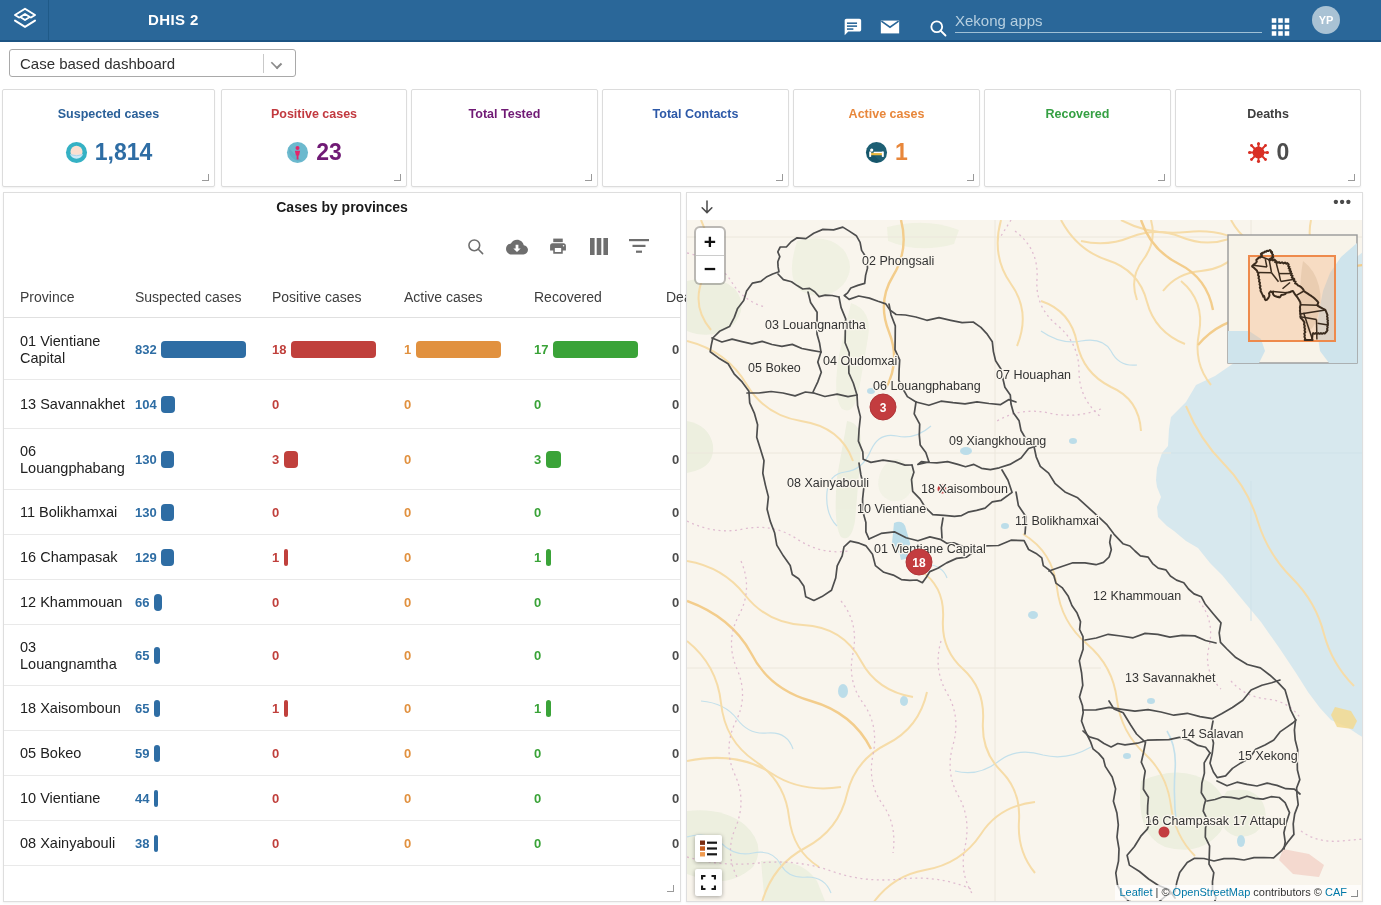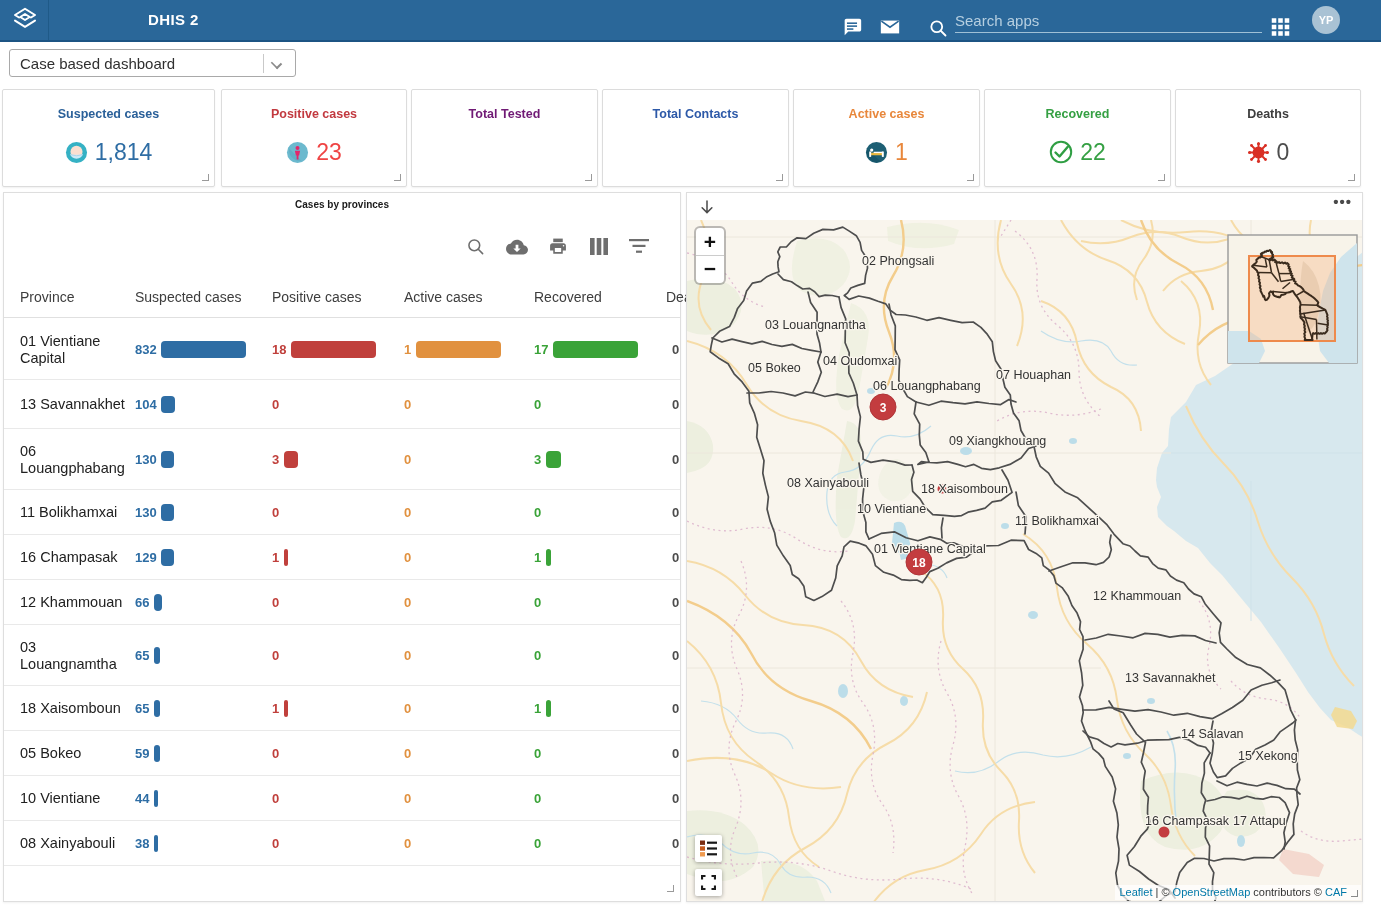--- a/index.html
+++ b/index.html
@@ -29,31 +29,31 @@
 #ddown .chev { position:absolute; right:14px; top:9px; width:9px; height:9px;
   border-right:2px solid #8a8a8a; border-bottom:2px solid #8a8a8a; transform:rotate(45deg) scale(1,.8); }
 
 
 .card { position:absolute; top:89px; height:98px; background:#fff;
   border:1px solid #dcdcdc; border-radius:2px; box-shadow:0 1px 2px rgba(0,0,0,0.06); }
 .card .t { position:absolute; width:100%; text-align:center;
   font-size:12.5px; font-weight:bold; top:17px; }
 .card .row { position:absolute; top:40px; left:0; width:100%; height:44px;
   display:flex; align-items:center; justify-content:center; }
-.card .num { font-size:23px; font-weight:normal; margin-left:7px; }
+.card .num { font-size:23px; font-weight:bold; margin-left:7px; }
 .rsz { position:absolute; right:5px; bottom:5px; width:7px; height:7px;
   border-right:1.6px solid #9a9a9a; border-bottom:1.6px solid #9a9a9a; }
 
 
 #tablepanel { position:absolute; left:3px; top:192px; width:678px; height:710px;
   background:#fff; border:1px solid #dedede; box-shadow:0 1px 2px rgba(0,0,0,0.06); }
 #mappanel { position:absolute; left:686px; top:192px; width:677px; height:710px;
   background:#fff; border:1px solid #dedede; box-shadow:0 1px 2px rgba(0,0,0,0.06); }
 .ptitle { position:absolute; top:6px; width:100%; text-align:center;
-  font-size:10px; font-weight:bold; color:#1a1a1a; }
+  font-size:14px; font-weight:bold; color:#1a1a1a; }
 
 
 .hdr { position:absolute; top:96px; font-size:14px; color:#3d3d3d; }
 .trow { position:absolute; left:0; width:676px; border-bottom:1px solid #e9e9e9; }
 .pname { position:absolute; left:16px; font-size:14.5px; color:#212121; width:110px; line-height:17px; }
 .cellnum { position:absolute; font-size:13px; font-weight:bold; }
 .bar { position:absolute; height:17px; border-radius:4px; }
 .c-blue { color:#2e6da4; } .b-blue { background:#2e6da4; }
 .c-red { color:#c0403c; } .b-red { background:#c0403c; }
 .c-org { color:#e1913f; } .b-org { background:#e1913f; }
@@ -94,21 +94,21 @@
     <rect x="6.5" y="13.4" width="7" height="1.7" fill="#2a6799"></rect>
   </svg>
   <svg class="tbicon" style="left:879px;top:7px" width="22" height="22" viewBox="0 0 24 24" fill="#fff">
     <path d="M2 5 h20 v14 h-20 z"></path>
     <path d="M2.6 5.6 L12 12.2 L21.4 5.6" stroke="#2a6799" stroke-width="1.8" fill="none"></path>
   </svg>
   <svg class="tbicon" style="left:928px;top:8px" width="20" height="20" viewBox="0 0 24 24" fill="none" stroke="#fff" stroke-width="2.2">
     <circle cx="10.5" cy="10.5" r="6.5"></circle>
     <path d="M15.3 15.3 L21 21" stroke-linecap="round"></path>
   </svg>
-  <div id="searchph">Search apps</div>
+  <div id="searchph">Xekong apps</div>
   <div id="searchline"></div>
   <svg class="tbicon" style="left:1270px;top:7px" width="21" height="21" viewBox="0 0 24 24" fill="#fff">
     <g>
       <rect x="2" y="2" width="5.2" height="5.2"></rect>
         <rect x="9.4" y="2" width="5.2" height="5.2"></rect>
         <rect x="16.8" y="2" width="5.2" height="5.2"></rect>
       <rect x="2" y="9.4" width="5.2" height="5.2"></rect>
         <rect x="9.4" y="9.4" width="5.2" height="5.2"></rect>
         <rect x="16.8" y="9.4" width="5.2" height="5.2"></rect>
       <rect x="2" y="16.8" width="5.2" height="5.2"></rect>
@@ -142,21 +142,21 @@
     </div>
     <div class="card" style="left:221px;width:186px">
       <div class="t" style="color:#c2393f">Positive cases</div>
       <div class="row">
         <svg width="23" height="23" viewBox="0 0 24 24">
           <circle cx="12" cy="12" r="11" fill="#6cb9ce"></circle>
           <path d="M2.5 7 L16 20.5 A11 11 0 0 1 3.8 6z" fill="#5fafc6"></path>
           <circle cx="12" cy="7.3" r="2.1" fill="#e2276b"></circle>
           <path d="M9.3 10.2h5.4l-1 5h-.7v4h-1.9v-4h-.8z" fill="#e2276b"></path>
         </svg>
-        <span class="num" style="color:#ef4444">23</span>
+        <span class="num" style="color:#701a75">23</span>
       </div>
       <div class="rsz"></div>
     </div>
     <div class="card" style="left:411px;width:187px">
       <div class="t" style="color:#701a75">Total Tested</div>
       <div class="rsz"></div>
     </div>
     <div class="card" style="left:602px;width:187px">
       <div class="t" style="color:#2d59a8">Total Contacts</div>
       <div class="rsz"></div>
@@ -172,27 +172,20 @@
           <rect x="4.4" y="11" width="2" height="5.6" fill="#fff"></rect>
           <rect x="17.6" y="11" width="2" height="5.6" fill="#fff"></rect>
           <rect x="9" y="11.2" width="10" height="1.4" fill="#fff"></rect>
         </svg>
         <span class="num" style="color:#e8873b">1</span>
       </div>
       <div class="rsz"></div>
     </div>
     <div class="card" style="left:984px;width:187px">
       <div class="t" style="color:#35a043">Recovered</div>
-      <div class="row">
-        <svg width="24" height="24" viewBox="0 0 24 24" fill="none" stroke="#2f9e43" stroke-width="2">
-          <circle cx="12" cy="12" r="10.2"></circle>
-          <path d="M6.5 12.5 L10.5 16.5 L19 6.5" stroke-width="2.4" stroke-linecap="round" stroke-linejoin="round"></path>
-        </svg>
-        <span class="num" style="color:#35a043">22</span>
-      </div>
       <div class="rsz"></div>
     </div>
     <div class="card" style="left:1175px;width:186px">
       <div class="t" style="color:#3d3d3d">Deaths</div>
       <div class="row">
         <svg width="23" height="23" viewBox="0 0 24 24" fill="#d93025">
           <circle cx="12" cy="12" r="6.2"></circle>
           <g stroke="#d93025" stroke-width="2" stroke-linecap="round">
             <path d="M12 2.2v4M12 17.8v4M2.2 12h4M17.8 12h4M5 5l2.8 2.8M16.2 16.2 19 19M19 5l-2.8 2.8M7.8 16.2 5 19"></path>
           </g>

